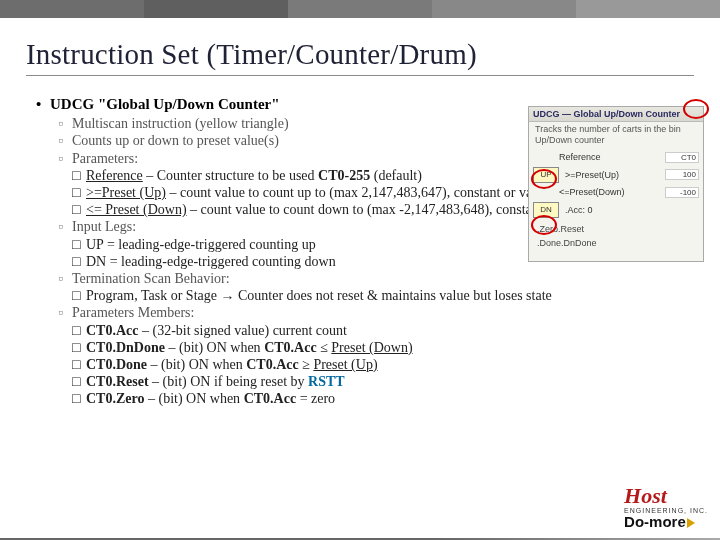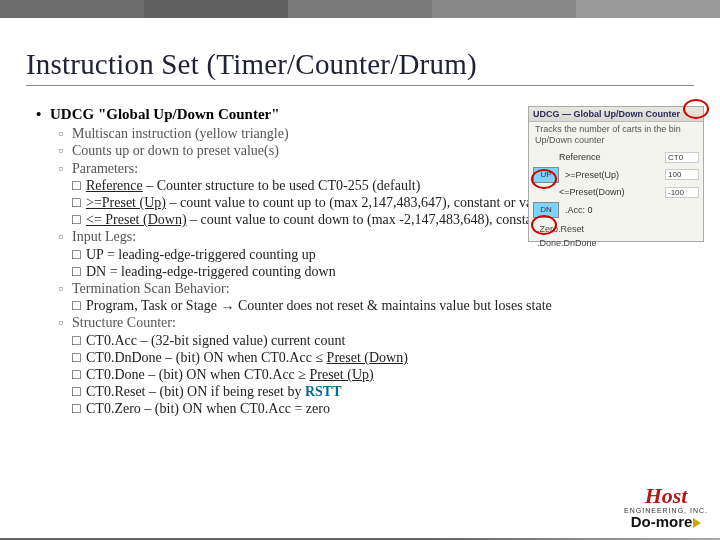--- a/index.html
+++ b/index.html
@@ -19,21 +19,21 @@
   }
   .topbar .tb1 { background: #6d6d6d; flex: 1; }
   .topbar .tb2 { background: #5f5f5f; flex: 1; }
   .topbar .tb3 { background: #7a7a7a; flex: 1; }
   .topbar .tb4 { background: #888; flex: 1; }
   .topbar .tb5 { background: #999; flex: 1; }
   .title {
     font-size: 29px;
     font-family: Georgia, serif;
     color: #202236;
-    margin: 30px 0 2px 26px;
+    margin: 20px 0 2px 26px;
     letter-spacing: 0.2px;
   }
   .rule {
     margin: 4px 26px 0 26px;
     border-top: 1px solid #8a8a8a;
   }
   .content {
     margin: 20px 0 0 36px;
     position: relative;
   }
@@ -62,27 +62,27 @@
     margin-left: 36px;
     font-size: 14px;
     color: #222;
     line-height: 1.22;
   }
   .param .sq {
     display: inline-block;
     width: 14px;
   }
   .u { text-decoration: underline; }
-  .bld { font-weight: normal; font-family: Georgia, serif; }
+  .bld { font-weight: bold; font-family: Georgia, serif; }
   .imgbox {
     position: absolute;
     right: 16px;
     top: 106px;
     width: 176px;
-    height: 136px;
+    height: 156px;
     border: 1px solid #aaa;
     background: #f4f4ee;
     font-family: Arial, sans-serif;
     font-size: 9px;
     color: #444;
   }
   .imgbox .hdr {
     background: linear-gradient(#e8e8e0, #d8d8d0);
     padding: 2px 4px;
     font-weight: bold;
@@ -97,51 +97,52 @@
   }
   .imgbox .row {
     display: flex;
     align-items: center;
     margin-top: 4px;
     padding: 0 4px;
   }
   .imgbox .leg {
     width: 26px;
     height: 16px;
-    background: #7dd3fc;
+    background: #fef9c3;
     border: 1px solid #888;
     color: #333;
     font-size: 8px;
     display: flex;
     align-items: center;
     justify-content: center;
     margin-right: 6px;
   }
   .imgbox .txt { flex: 1; color: #333; }
   .imgbox .val {
     width: 34px;
+    text-align: right;
     color: #333;
     background: #fff;
     border: 1px solid #ccc;
     padding: 0 2px;
     font-size: 8px;
   }
   .circ-red {
     position: absolute;
     width: 26px;
     height: 20px;
     border: 2px solid #d40000;
     border-radius: 50%;
     background: transparent;
   }
   .logo {
     position: absolute;
     right: 12px;
     bottom: 10px;
-    text-align: center;
+    text-align: left;
     line-height: 1.05;
   }
   .logo .host {
     font-family: 'Comic Sans MS', cursive;
     font-weight: bold;
     font-style: italic;
     font-size: 22px;
     color: #b51a1a;
     text-shadow: 1px 1px 0 #fff;
   }
@@ -201,21 +202,21 @@
   <div class="param"><span class="sq">□</span><span class="u">&gt;=Preset (Up)</span><span> – count value to count up to (max 2,147,483,647), constant or variable</span></div>
   <div class="param"><span class="sq">□</span><span class="u">&lt;= Preset (Down)</span><span> – count value to count down to (max -2,147,483,648), constant or variable</span></div>
 
   <div class="sub"><span class="b2">▫</span><span>Input Legs:</span></div>
   <div class="param"><span class="sq">□</span><span>UP = leading-edge-triggered counting up</span></div>
   <div class="param"><span class="sq">□</span><span>DN = leading-edge-triggered counting down</span></div>
 
   <div class="sub"><span class="b2">▫</span><span>Termination Scan Behavior:</span></div>
   <div class="param"><span class="sq">□</span><span>Program, Task or Stage → Counter does not reset &amp; maintains value but loses state</span></div>
 
-  <div class="sub"><span class="b2">▫</span><span>Structure Counter:</span></div>
+  <div class="sub"><span class="b2">▫</span><span>Parameters Members:</span></div>
   <div class="param"><span class="sq">□</span><span class="bld">CT0.Acc</span><span> – (32-bit signed value) current count</span></div>
   <div class="param"><span class="sq">□</span><span class="bld">CT0.DnDone</span><span> – (bit) ON when </span><span class="bld">CT0.Acc</span><span> ≤ </span><span class="u">Preset (Down)</span></div>
   <div class="param"><span class="sq">□</span><span class="bld">CT0.Done</span><span> – (bit) ON when </span><span class="bld">CT0.Acc</span><span> ≥ </span><span class="u">Preset (Up)</span></div>
   <div class="param"><span class="sq">□</span><span class="bld">CT0.Reset</span><span> – (bit) ON if being reset by </span><span class="rstt bld">RSTT</span></div>
   <div class="param"><span class="sq">□</span><span class="bld">CT0.Zero</span><span> – (bit) ON when </span><span class="bld">CT0.Acc</span><span> = zero</span></div>
 </div>
 
 <div class="imgbox">
   <div class="hdr">UDCG — Global Up/Down Counter</div>
   <div class="desc">Tracks the number of carts in the bin Up/Down counter</div>

